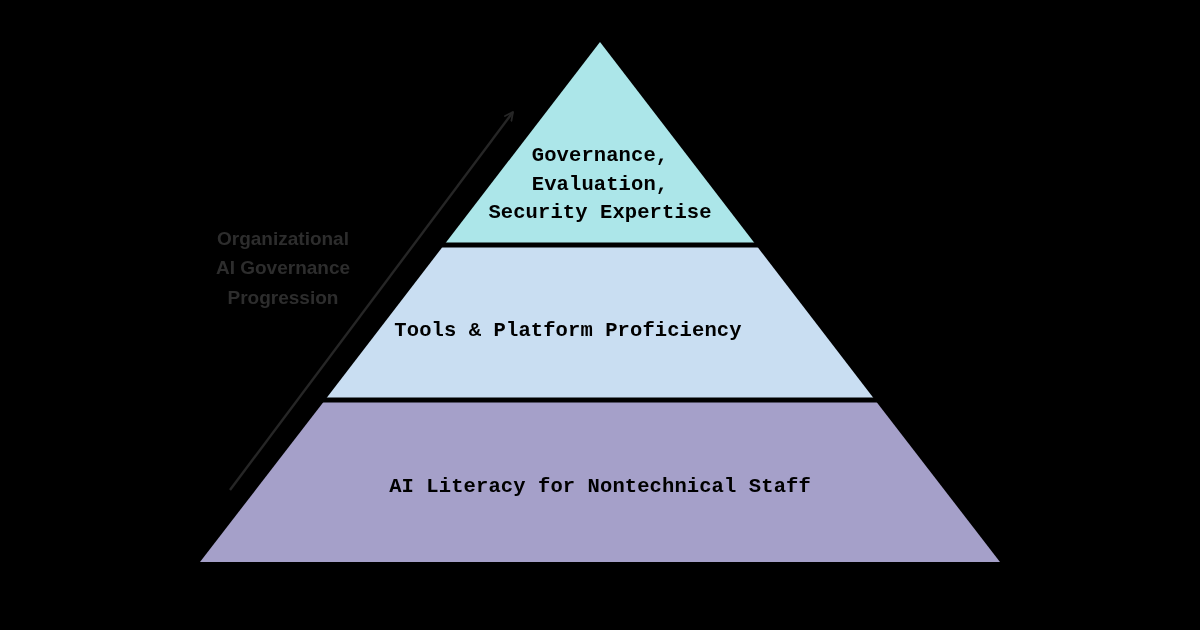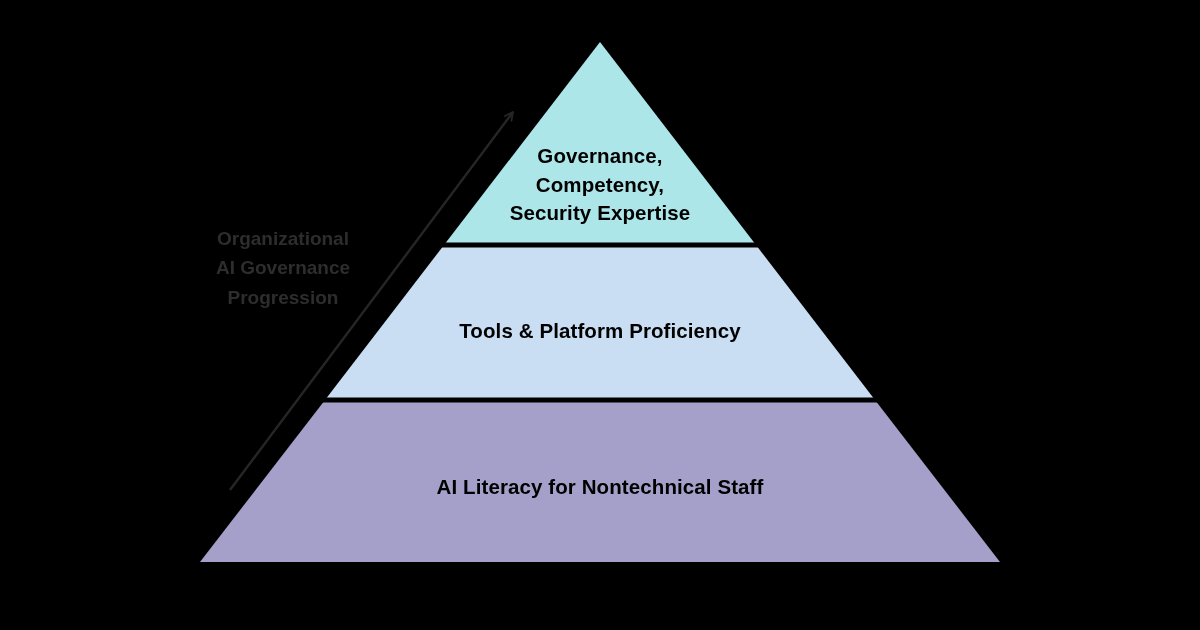--- a/index.html
+++ b/index.html
@@ -25,20 +25,21 @@
   .tier-label {
     position: absolute;
     transform: translate(-50%, -50%);
     text-align: center;
     color: #000000;
     font-size: 20.5px;
     font-weight: 600;
     line-height: 1.4;
     letter-spacing: 0.1px;
     white-space: nowrap;
+    font-family: Liberation Mono, monospace;
   }
   .progression-label {
     position: absolute;
     transform: translate(-50%, -50%);
     text-align: center;
     color: #2d2d2d;
     font-size: 19px;
     font-weight: 600;
     line-height: 1.55;
     white-space: nowrap;
@@ -67,25 +68,25 @@
   </svg>
 
   <div class="progression-label" style="left: 283px; top: 268px;">
     <div>Organizational</div>
     <div>AI Governance</div>
     <div>Progression</div>
   </div>
 
   <div class="tier-label" style="left: 600px; top: 185px;">
     <div>Governance,</div>
-    <div>Competency,</div>
+    <div>Evaluation,</div>
     <div>Security Expertise</div>
   </div>
 
-  <div class="tier-label" style="left: 600px; top: 331px;">
+  <div class="tier-label" style="left: 568px; top: 331px;">
     <div>Tools &amp; Platform Proficiency</div>
   </div>
 
   <div class="tier-label" style="left: 600px; top: 487px; text-align: center;">
     <div>AI Literacy for Nontechnical Staff</div>
   </div>
 
 </div>
 
 </body></html>

